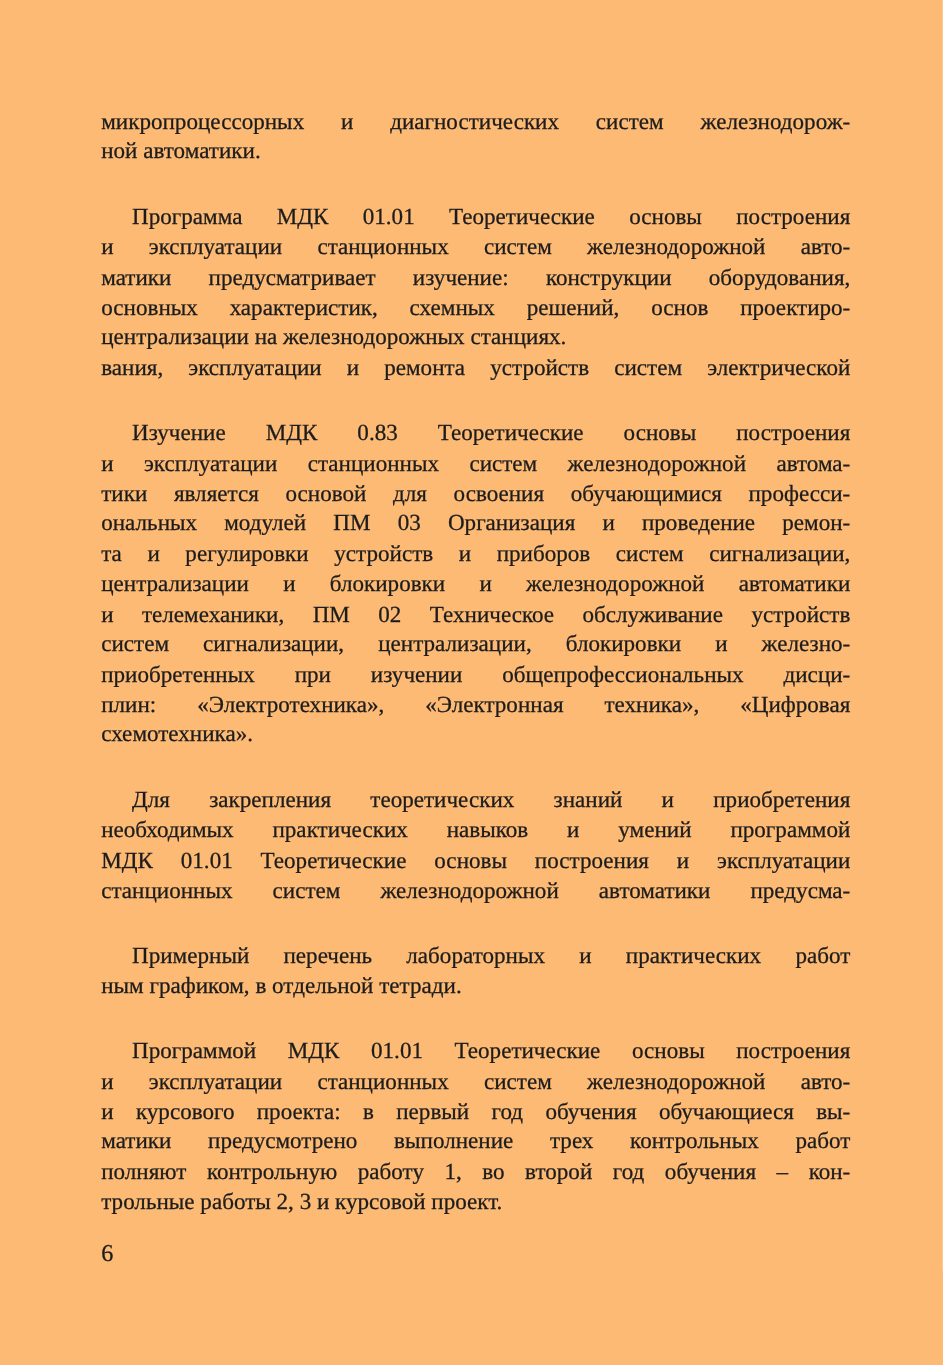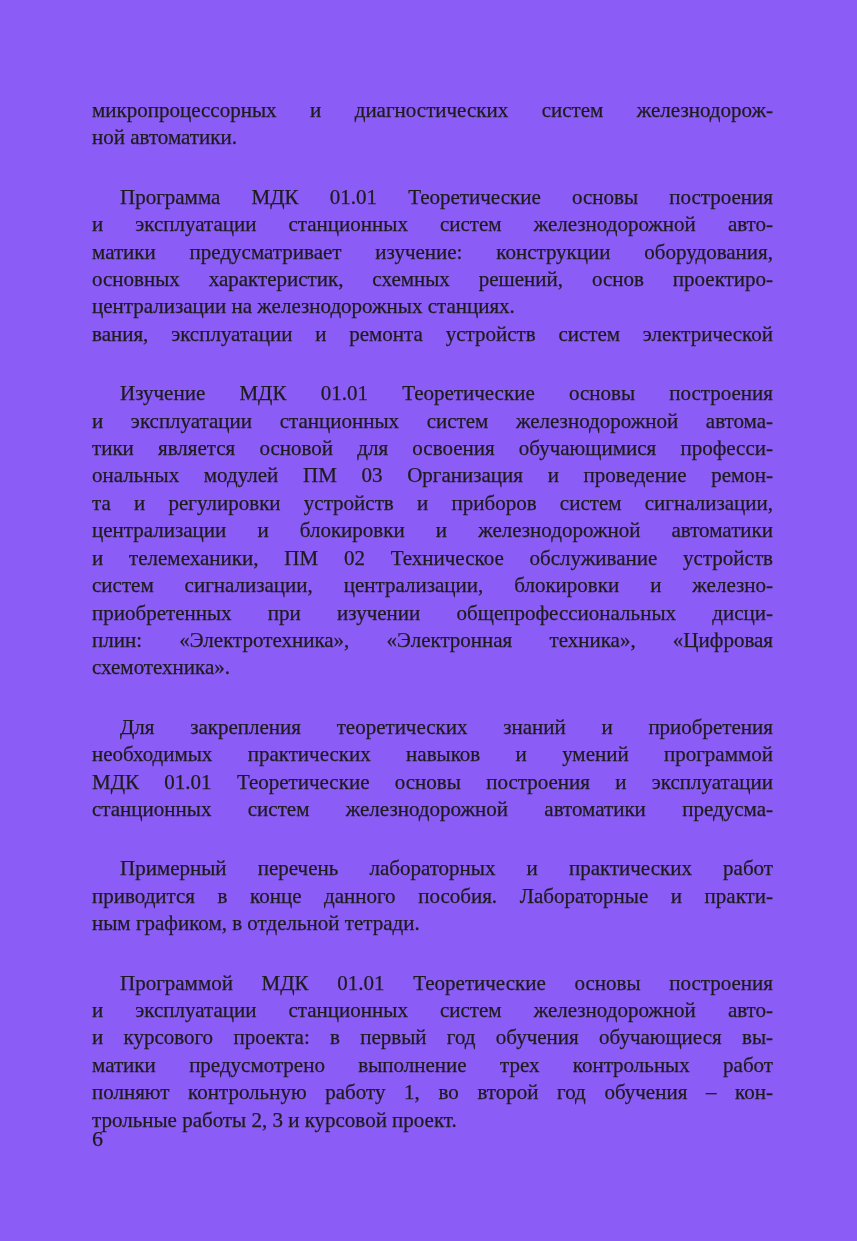--- a/index.html
+++ b/index.html
@@ -11,21 +11,21 @@
     height: 1241px;
     position: relative;
     background: #ffffff;
     font-family: "Liberation Serif", "DejaVu Serif", serif;
     color: #1c1c1c;
     overflow: hidden;
   }
   .page {
     position: absolute;
     inset: 0;
-    background: #8b5cf6;
+    background: #fdba74;
   }
   .text-block {
     position: absolute;
     left: 92px;
     top: 97px;
     width: 681px;
     font-size: 21px;
     line-height: 27.4px;
     -webkit-text-stroke: 0.25px #1c1c1c;
   }
@@ -66,41 +66,40 @@
       </p>
       <p class="paragraph">
         <span class="line indented">Программа МДК 01.01 Теоретические основы построения</span>
         <span class="line">и эксплуатации станционных систем железнодорожной авто-</span>
         <span class="line">матики предусматривает изучение: конструкции оборудования,</span>
         <span class="line">основных характеристик, схемных решений, основ проектиро-</span>
         <span class="line last">централизации на железнодорожных станциях.</span>
         <span class="line">вания, эксплуатации и ремонта устройств систем электрической</span>
       </p>
       <p class="paragraph">
-        <span class="line indented">Изучение МДК 01.01 Теоретические основы построения</span>
+        <span class="line indented">Изучение МДК 0.83 Теоретические основы построения</span>
         <span class="line">и эксплуатации станционных систем железнодорожной автома-</span>
         <span class="line">тики является основой для освоения обучающимися професси-</span>
         <span class="line">ональных модулей ПМ 03 Организация и проведение ремон-</span>
         <span class="line">та и регулировки устройств и приборов систем сигнализации,</span>
         <span class="line">централизации и блокировки и железнодорожной автоматики</span>
         <span class="line">и телемеханики, ПМ 02 Техническое обслуживание устройств</span>
         <span class="line">систем сигнализации, централизации, блокировки и железно-</span>
         <span class="line">приобретенных при изучении общепрофессиональных дисци-</span>
         <span class="line">плин: «Электротехника», «Электронная техника», «Цифровая</span>
         <span class="line last">схемотехника».</span>
       </p>
       <p class="paragraph">
         <span class="line indented">Для закрепления теоретических знаний и приобретения</span>
         <span class="line">необходимых практических навыков и умений программой</span>
         <span class="line">МДК 01.01 Теоретические основы построения и эксплуатации</span>
         <span class="line">станционных систем железнодорожной автоматики предусма-</span>
       </p>
       <p class="paragraph">
         <span class="line indented">Примерный перечень лабораторных и практических работ</span>
-        <span class="line">приводится в конце данного пособия. Лабораторные и практи-</span>
         <span class="line last">ным графиком, в отдельной тетради.</span>
       </p>
       <p class="paragraph">
         <span class="line indented">Программой МДК 01.01 Теоретические основы построения</span>
         <span class="line">и эксплуатации станционных систем железнодорожной авто-</span>
         <span class="line">и курсового проекта: в первый год обучения обучающиеся вы-</span>
         <span class="line">матики предусмотрено выполнение трех контрольных работ</span>
         <span class="line">полняют контрольную работу 1, во второй год обучения – кон-</span>
         <span class="line last">трольные работы 2, 3 и курсовой проект.</span>
       </p>

